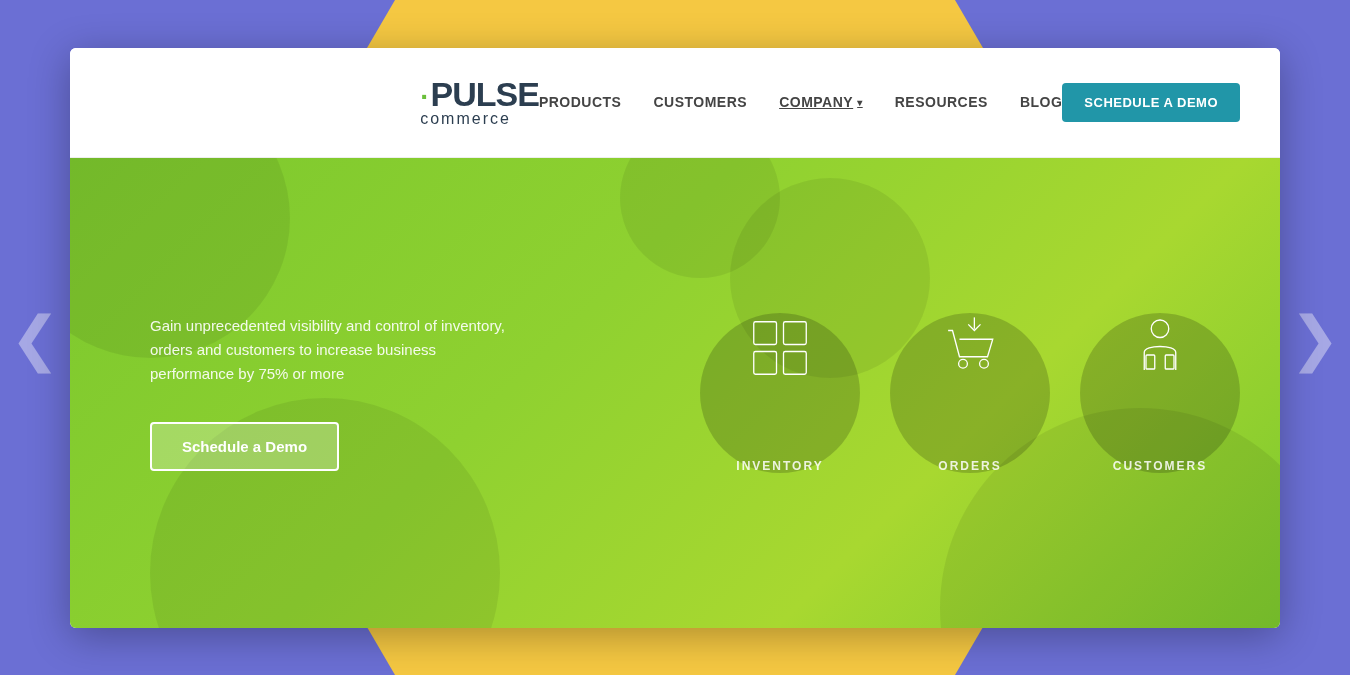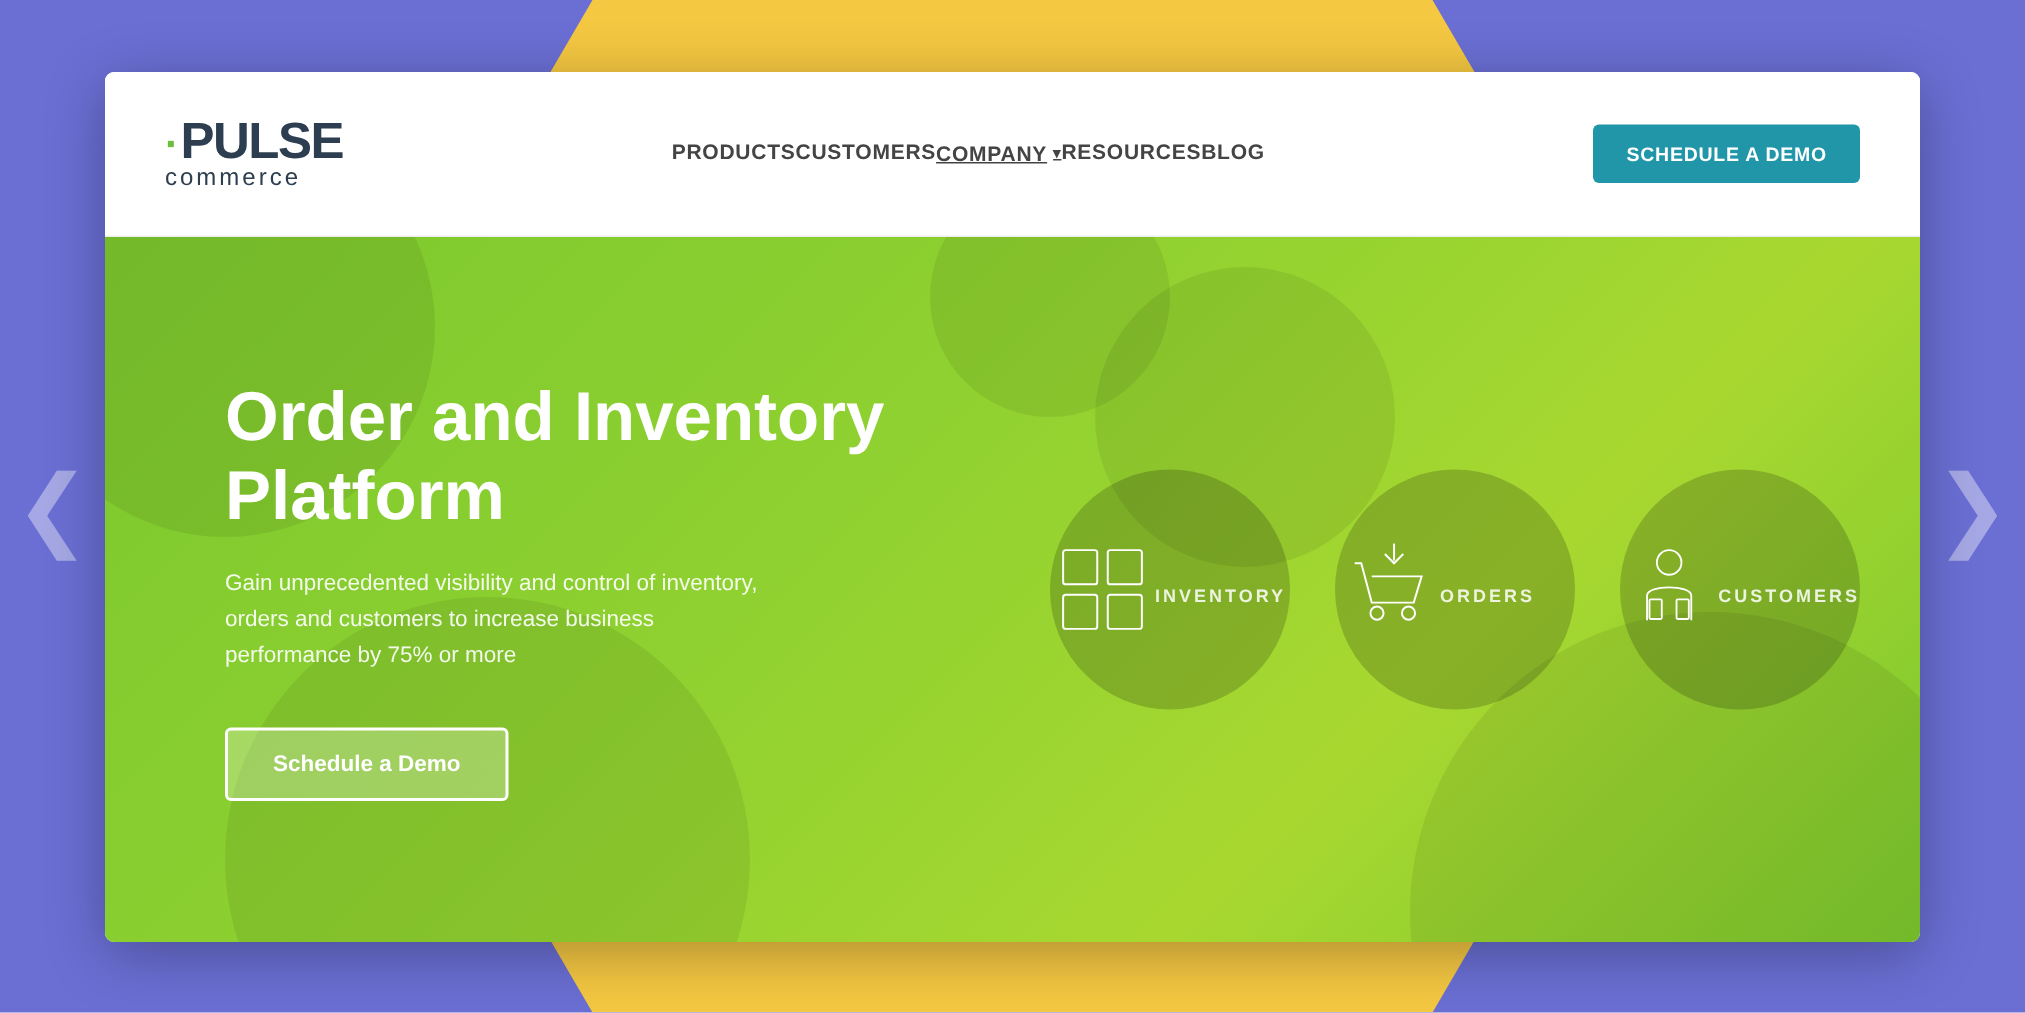--- a/index.html
+++ b/index.html
@@ -70,21 +70,21 @@
     }
 
     
     .navbar {
       width: 100%;
       height: 110px;
       background: white;
       display: flex;
       align-items: center;
       padding: 0 40px;
-      justify-content: space-between;
+      justify-content: flex-end;
       border-bottom: 1px solid #eee;
     }
 
     .logo {
       display: flex;
       flex-direction: column;
       line-height: 1;
     }
     .logo-pulse {
       font-size: 34px;
@@ -100,20 +100,21 @@
     .logo-commerce {
       font-size: 16px;
       font-weight: 400;
       color: #2c3e50;
       letter-spacing: 2px;
     }
 
     .nav-links {
       display: flex;
       align-items: center;
+      gap: 32px;
       list-style: none;
     }
     .nav-links li a {
       text-decoration: none;
       color: #444;
       font-size: 14px;
       font-weight: 600;
       letter-spacing: 0.5px;
       text-transform: uppercase;
     }
@@ -220,22 +221,23 @@
       display: flex;
       gap: 30px;
       z-index: 2;
     }
     .icon-circle {
       width: 160px;
       height: 160px;
       border-radius: 50%;
       background: rgba(0,0,0,0.18);
       display: flex;
-      align-items: center;
-      justify-content: flex-start;
+      flex-direction: column;
+      align-items: center;
+      justify-content: space-between;
       color: white;
     }
     .icon-circle svg {
       width: 70px;
       height: 70px;
       stroke: white;
       fill: none;
       stroke-width: 1.5;
     }
     .icon-label {
@@ -291,21 +293,20 @@
 
   <section class="hero">
 
     <div class="hero-circle hero-circle-1"></div>
     <div class="hero-circle hero-circle-2"></div>
     <div class="hero-circle hero-circle-3"></div>
     <div class="hero-circle hero-circle-4"></div>
     <div class="hero-circle hero-circle-5"></div>
 
     <div class="hero-content">
-      <h1 class="hero-title">Order and Inventory Platform</h1>
       <p class="hero-subtitle">Gain unprecedented visibility and control of inventory, orders and customers to increase business performance by 75% or more</p>
       <button class="hero-cta">Schedule a Demo</button>
     </div>
 
     <div class="icon-circles">
 
       <div class="icon-circle">
         <svg viewBox="0 0 80 80">
 
           <rect x="10" y="10" width="26" height="26" rx="2"></rect>

